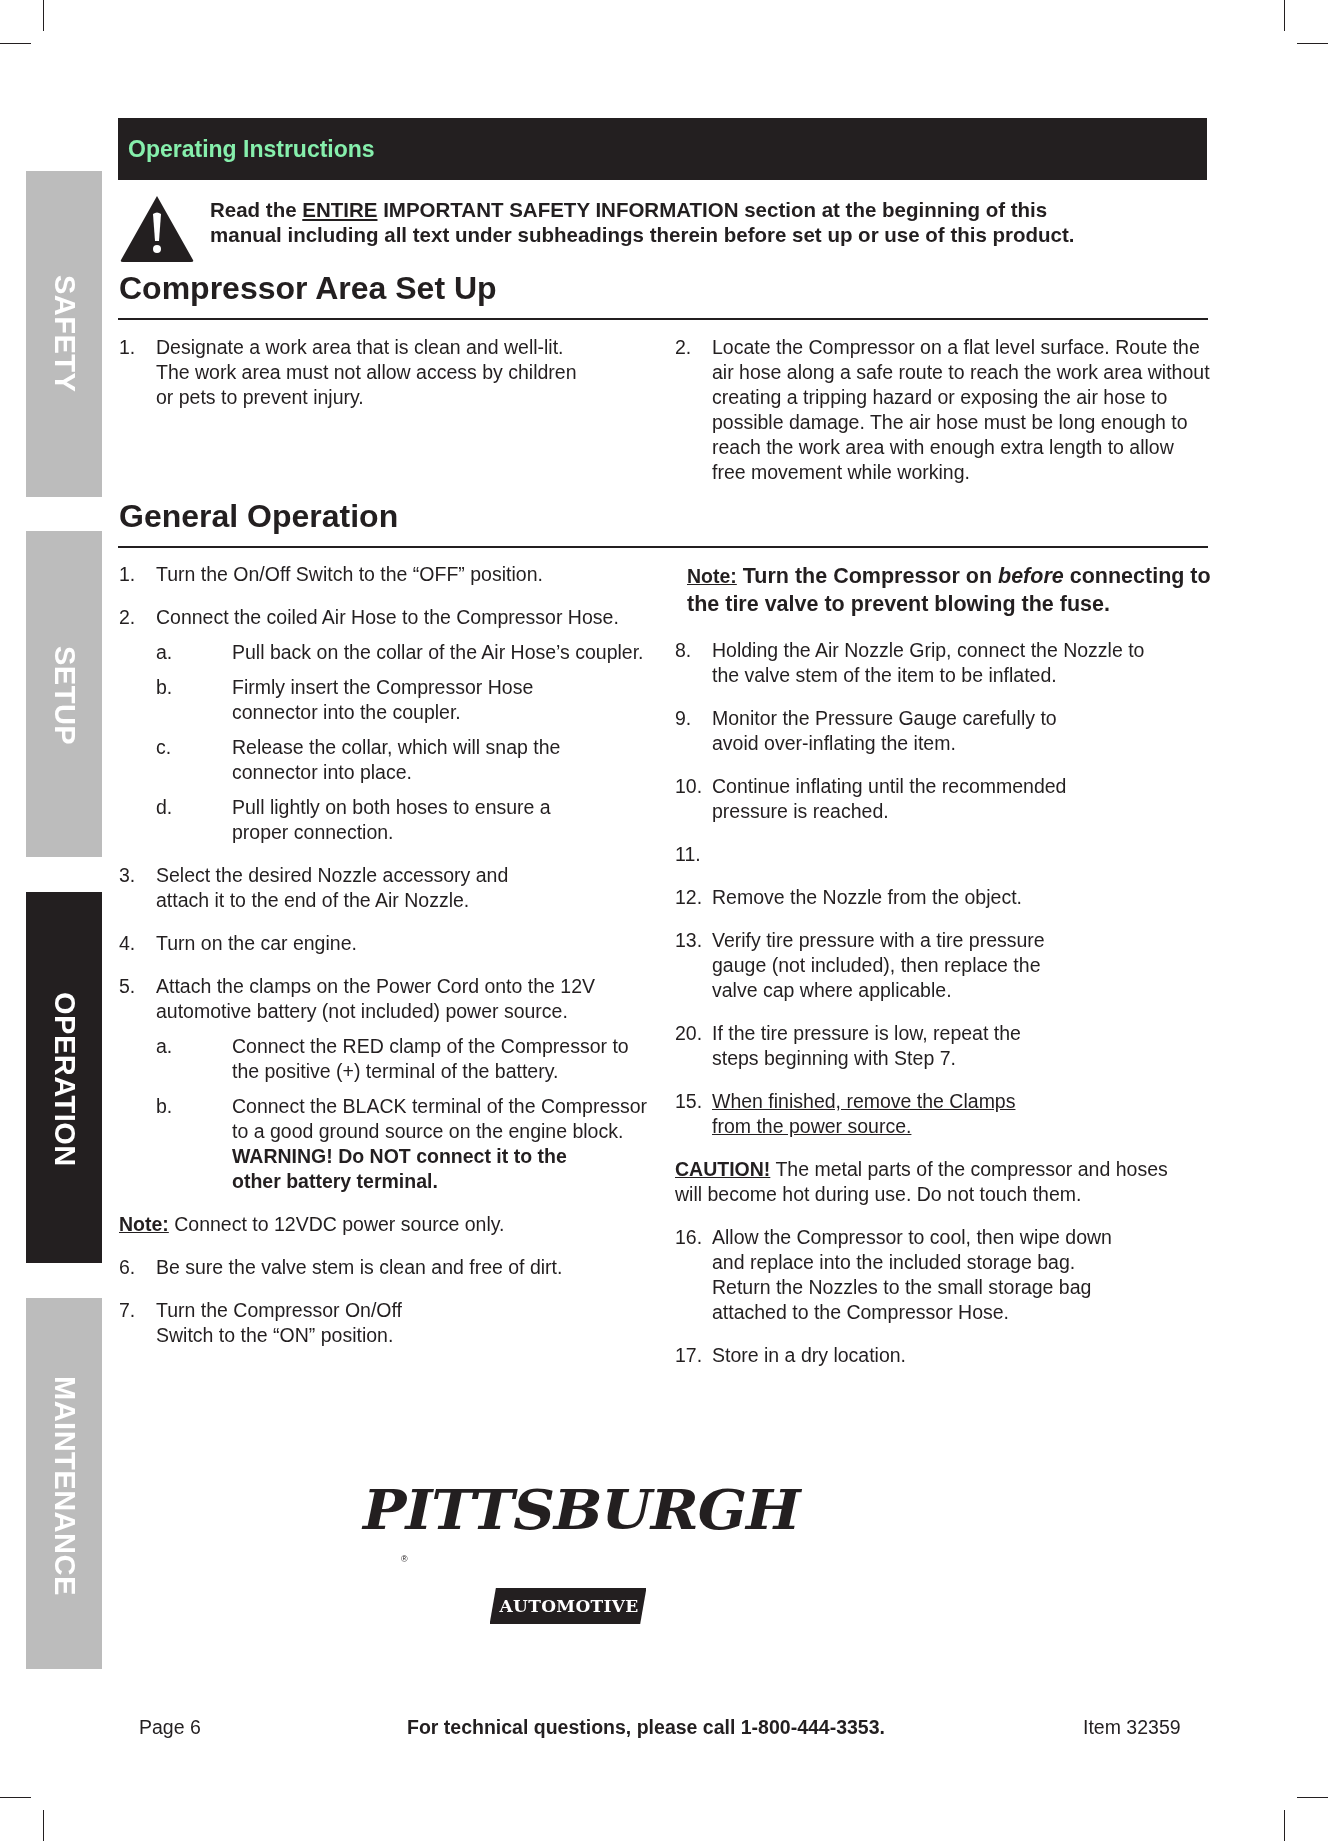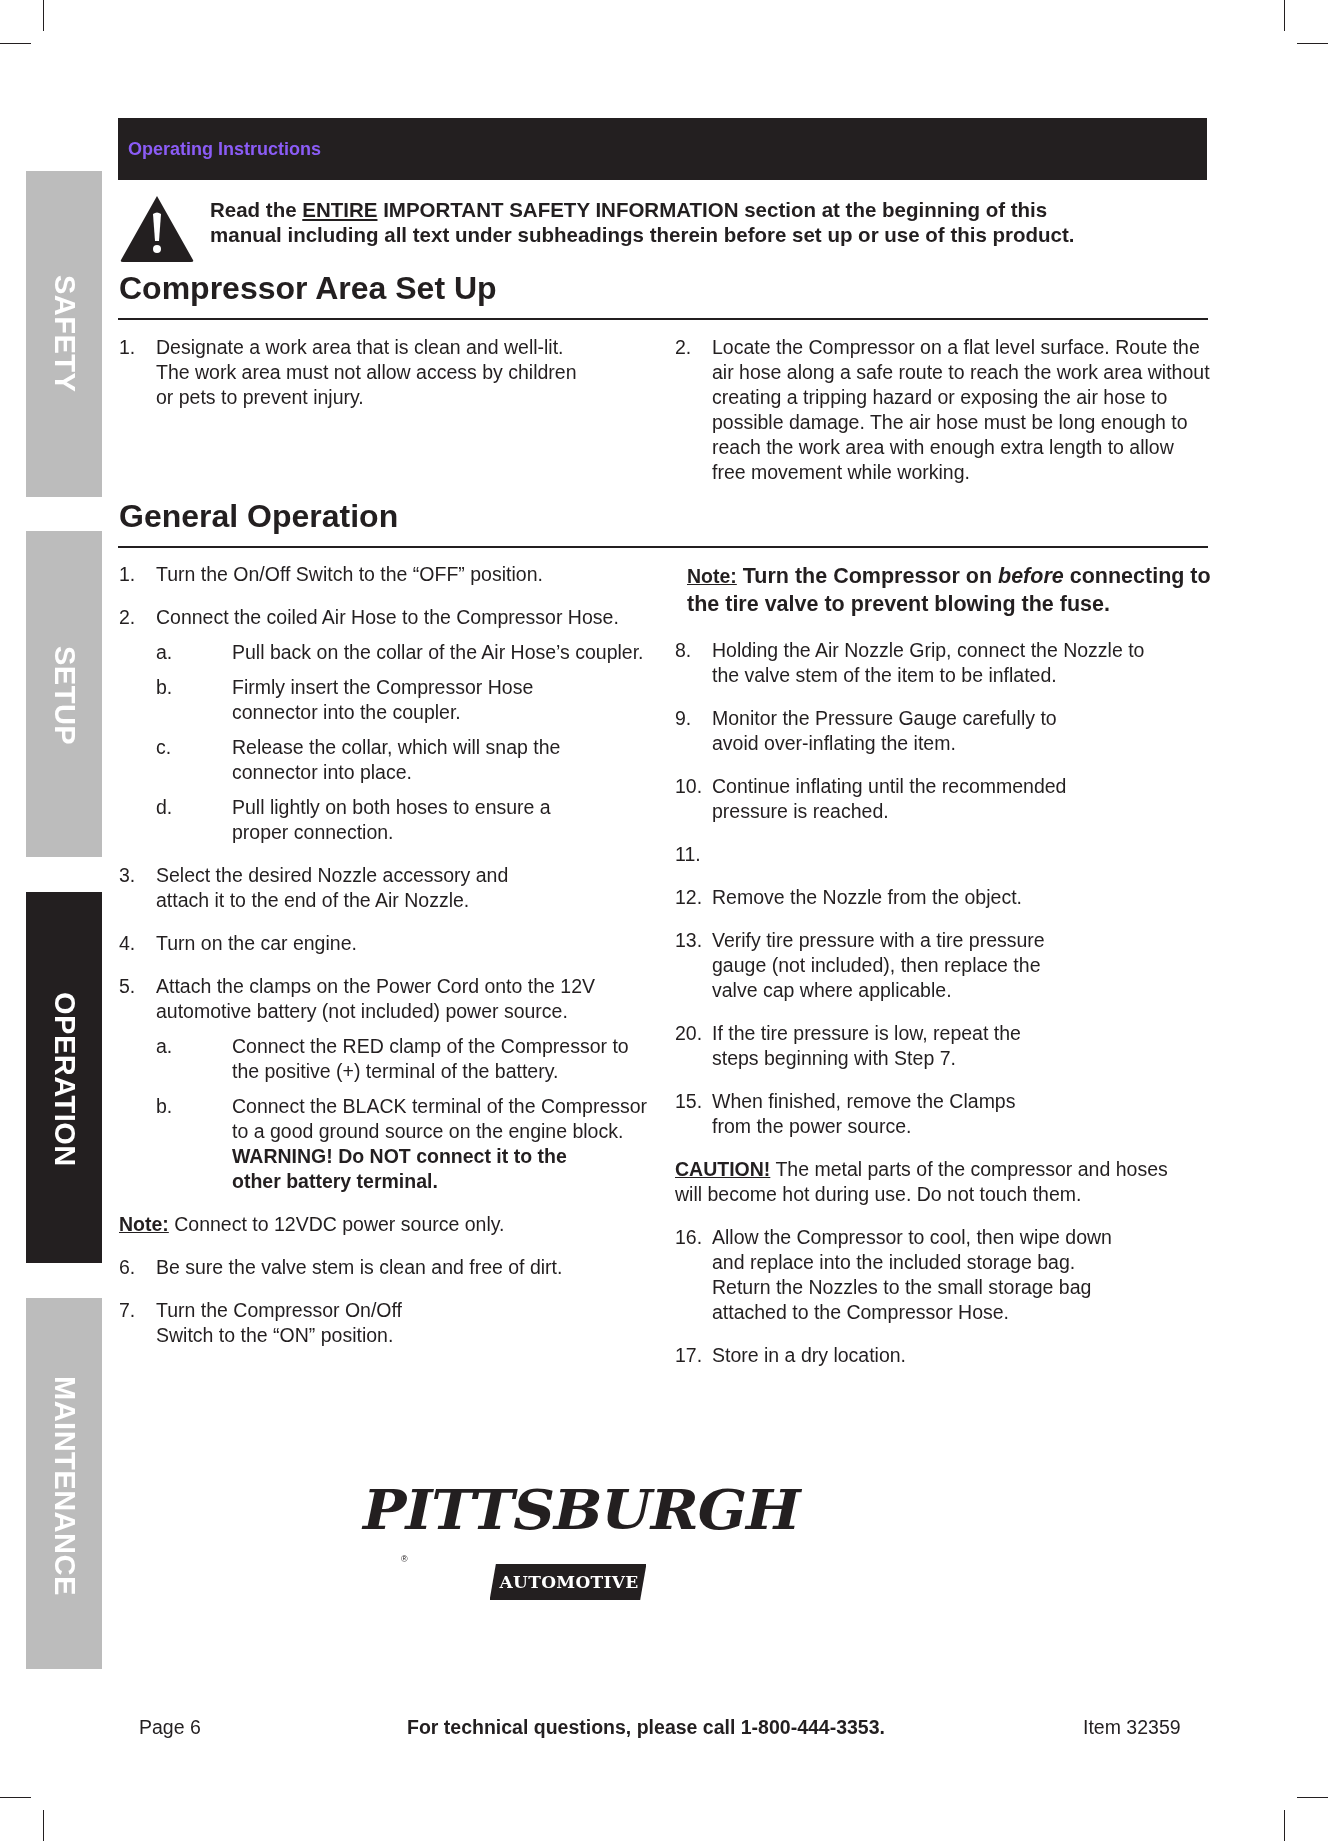--- a/index.html
+++ b/index.html
@@ -10,21 +10,21 @@
   .crop { position: absolute; background: #231f20; }
 
   
   .tab { position: absolute; left: 26px; width: 76px; background: #bcbcbc; display: flex; align-items: flex-start; justify-content: center; }
   .tab.active { background: #231f20; }
   .tab-label { writing-mode: vertical-rl; font-weight: bold; font-size: 29px; color: #ffffff; letter-spacing: 0.5px; margin-top: 104px; font-family: "Liberation Sans", sans-serif; }
   .tab.active .tab-label { color: #ffffff; }
 
   
   .header-bar { position: absolute; left: 118px; top: 118px; width: 1089px; height: 62px; background: #231f20; display: flex; align-items: center; padding-left: 10px; }
-  .header-title { color: #8b5cf6; font-weight: bold; font-size: 18px; }
+  .header-title { color: #86efac; font-weight: bold; font-size: 23px; }
 
   
   .warning { position: absolute; left: 118px; top: 190px; width: 1090px; display: flex; align-items: flex-start; }
   .warning-icon { width: 78px; height: 68px; margin-top: 4px; flex: none; }
   .warning-text { margin-left: 14px; font-weight: bold; font-size: 20.5px; line-height: 25px; margin-top: 7px; }
   .warning-text u { text-decoration: underline; }
 
   
   .section-title { position: absolute; left: 119px; font-weight: bold; font-size: 32px; }
   .rule { position: absolute; left: 118px; width: 1090px; height: 2px; background: #231f20; }
@@ -40,21 +40,21 @@
   .bold { font-weight: bold; }
   .note { margin-bottom: 18px; }
   .note u { font-weight: bold; }
   .note-big { font-size: 21.5px; line-height: 28px; font-weight: bold; margin-bottom: 20px; margin-left: 12px; }
   .note-big u { font-size: 19.5px; }
 
   
   .logo { position: absolute; left: 363px; top: 1478px; display: flex; align-items: center; flex-direction: column; }
   .logo-main { font-family: "DejaVu Serif", serif; font-weight: bold; font-style: italic; font-size: 54px; letter-spacing: -1px; color: #231f20; transform: scaleX(1.07); transform-origin: left center; }
   .logo-reg { font-size: 9px; align-self: flex-start; margin-top: 12px; margin-left: 38px; }
-  .logo-box { background: #231f20; color: #ffffff; font-family: "DejaVu Serif", serif; font-weight: bold; font-size: 17px; padding: 8px 8px 8px 10px; margin-left: 2px; clip-path: polygon(4% 0, 100% 0, 96% 100%, 0 100%); letter-spacing: 0.3px; }
+  .logo-box { background: #231f20; color: #ffffff; font-family: "DejaVu Serif", serif; font-weight: bold; font-size: 17px; padding: 8px 8px 8px 10px; margin-left: 2px; clip-path: polygon(4% 0, 100% 0, 96% 100%, 0 100%); letter-spacing: 0.3px; margin-top: 24px; }
 
   
   .footer { position: absolute; top: 1716px; font-size: 19.5px; }
 </style>
 </head>
 <body>
 
 <div class="crop" style="left:43px;top:0;width:1px;height:31px;"></div>
 <div class="crop" style="left:0;top:43px;width:31px;height:1px;"></div>
 <div class="crop" style="left:1284px;top:0;width:1px;height:31px;"></div>
@@ -203,21 +203,21 @@
   <div class="item">
     <span class="num">13.</span>
     <span class="body" style="max-width:360px;">Verify tire pressure with a tire pressure gauge (not included), then replace the valve cap where applicable.</span>
   </div>
   <div class="item">
     <span class="num">20.</span>
     <span class="body" style="max-width:340px;">If the tire pressure is low, repeat the steps beginning with Step 7.</span>
   </div>
   <div class="item">
     <span class="num">15.</span>
-    <span class="body" style="max-width:330px;">When finished, remove the Clamps from the power source.</span>
+    <span class="body" style="max-width:330px;text-decoration:underline;">When finished, remove the Clamps from the power source.</span>
   </div>
   <div class="note" style="max-width:500px;">
     <u class="bold">CAUTION!</u><span> The metal parts of the compressor and hoses will become hot during use. Do not touch them.</span>
   </div>
   <div class="item">
     <span class="num">16.</span>
     <span class="body" style="max-width:420px;">Allow the Compressor to cool, then wipe down and replace into the included storage bag. Return the Nozzles to the small storage bag attached to the Compressor Hose.</span>
   </div>
   <div class="item">
     <span class="num">17.</span>

